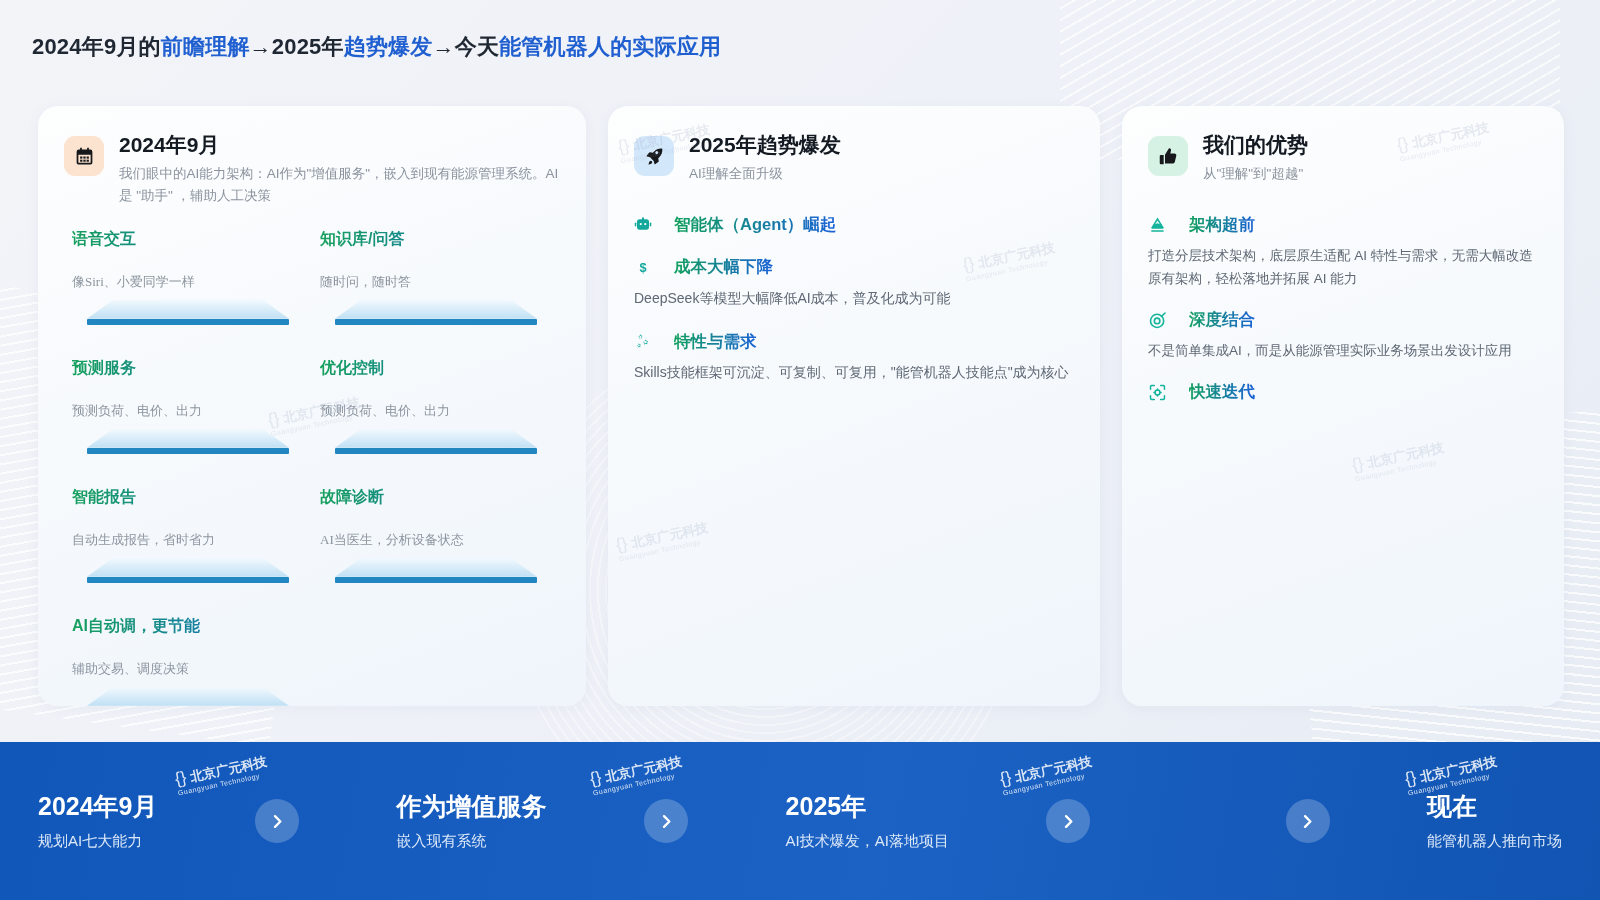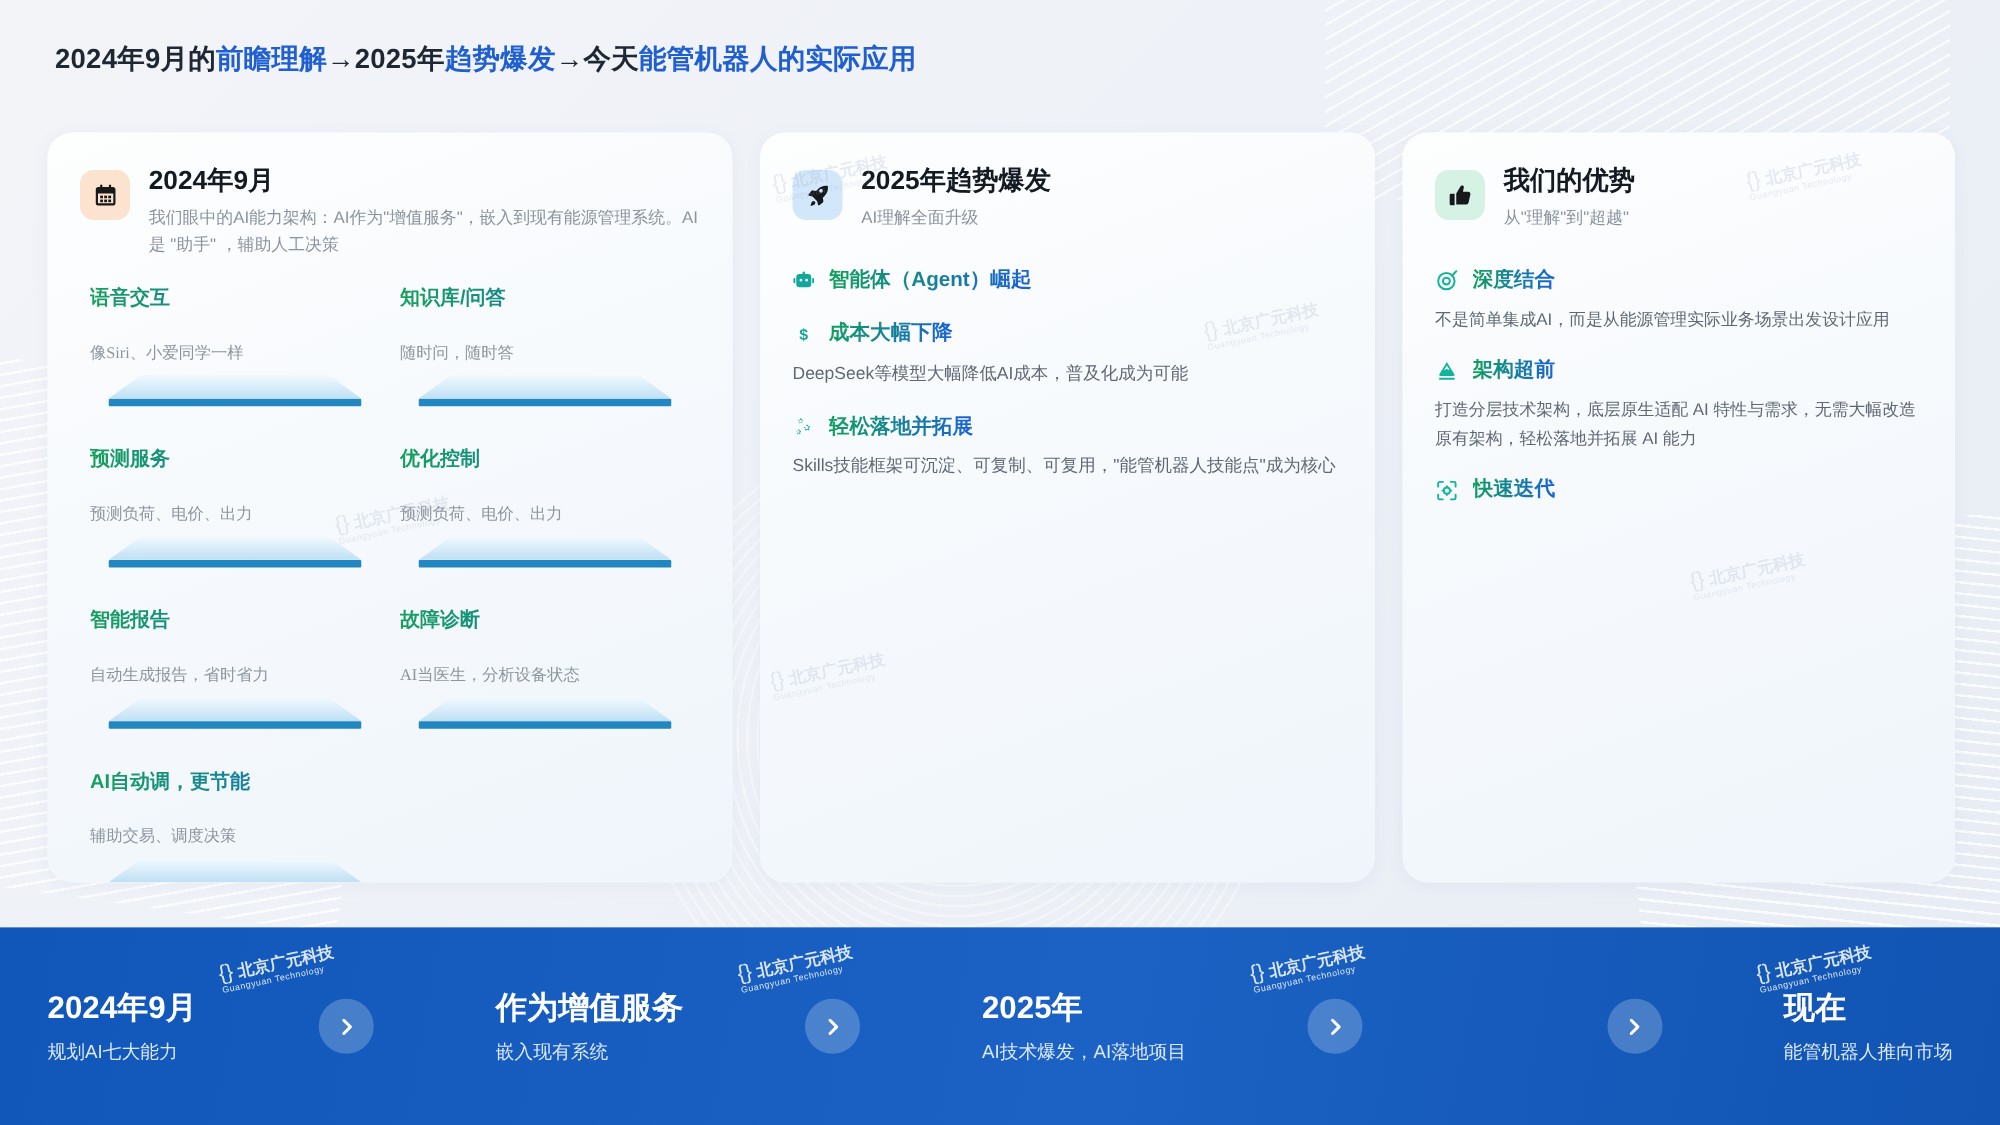--- a/index.html
+++ b/index.html
@@ -29,21 +29,21 @@
 
   
   .wm{position:absolute;pointer-events:none;user-select:none;
       font-family:"Liberation Sans",sans-serif;font-size:13px;font-weight:700;
       color:rgba(255,255,255,.85);transform:rotate(-12deg);white-space:nowrap;line-height:1.15;}
   .wm .wm-sub{display:block;font-size:7px;font-weight:400;letter-spacing:.5px;}
   .wm-dark{color:rgba(150,165,190,.22);}
   .wm-mark{display:inline-block;margin-right:4px;font-size:17px;font-weight:400;}
 
   
-  .page-title{position:absolute;left:44px;top:32px;font-size:22px;font-weight:700;
+  .page-title{position:absolute;left:32px;top:32px;font-size:22px;font-weight:700;
     color:#1f2733;letter-spacing:.2px;white-space:nowrap;}
   .page-title .hl{color:#1f5fd0;}
 
   
   .cards{position:absolute;left:38px;top:106px;width:1526px;height:600px;display:flex;gap:22px;}
   .card{border-radius:20px;position:relative;overflow:hidden;
     background:linear-gradient(160deg,#fdfefe 0%,#f7fafd 40%,#eff5fb 100%);
     box-shadow:0 2px 14px rgba(80,110,150,.06);}
   .card-1{width:548px;}
   .card-2{width:492px;}
@@ -71,21 +71,21 @@
   .plinth{margin:9px auto 0;width:202px;height:25px;position:relative;}
   .plinth .face{position:absolute;left:0;right:0;top:0;height:19px;
     background:linear-gradient(180deg,#f2f9fe 0%,#bfe0f4 100%);
     clip-path:polygon(13% 0,87% 0,100% 100%,0 100%);}
   .plinth .base{position:absolute;left:0;right:0;bottom:0;height:6px;
     background:#2287c0;border-radius:1px;}
 
   
   .feat-list{padding:30px 26px 0 26px;}
   .feat{margin-bottom:22px;}
-  .feat-head{display:flex;align-items:center;gap:11px;margin-bottom:9px;}
+  .feat-head{display:flex;align-items:center;gap:22px;margin-bottom:9px;}
   .feat-ico{flex:0 0 auto;display:flex;align-items:center;}
   .feat-t{font-size:16.5px;font-weight:700;line-height:1.2;
     background:linear-gradient(90deg,#12a05e 0%,#1a62d6 100%);
     -webkit-background-clip:text;background-clip:text;color:transparent;}
   .feat-d{font-size:14px;color:#5f6874;line-height:1.72;}
   .card-3 .feat{margin-bottom:20px;}
   .card-3 .feat-d{font-size:13.5px;}
 
   
   .footer{position:absolute;left:0;bottom:0;width:1600px;height:158px;
@@ -261,21 +261,21 @@
           <span class="feat-ico">
             <svg width="18" height="18" viewBox="0 0 24 24" fill="#13a89b">
               <path d="M9.6 1.5l.5 1.9 1.9.5-1.4 1.4.5 1.9-1.9-.6-1.6 1.1.1-2-1.6-1.2 1.9-.5.6-1.9 1 .4z" transform="translate(-.5 0)"></path>
               <circle cx="8.6" cy="5.2" r="1.5" fill="#f4f9fd"></circle>
               <path d="M16.2 8.2l.6 2.3 2.3.6-1.7 1.7.6 2.3-2.3-.7-2 1.4.1-2.4-1.9-1.5 2.3-.6.7-2.3 1.3.2z"></path>
               <circle cx="15.3" cy="12" r="1.8" fill="#f4f9fd"></circle>
               <path d="M7.1 13.5l.5 1.8 1.8.5-1.3 1.3.4 1.8-1.8-.5-1.6 1.1.1-1.9-1.5-1.2 1.8-.5.5-1.8 1.1.4z"></path>
               <circle cx="6.2" cy="16.6" r="1.4" fill="#f4f9fd"></circle>
             </svg>
           </span>
-          <span class="feat-t">轻松落地并拓展</span>
+          <span class="feat-t">特性与需求</span>
         </div>
         <div class="feat-d">Skills技能框架可沉淀、可复制、可复用，"能管机器人技能点"成为核心</div>
       </div>
     </div>
   </div>
 
   <div class="card card-3">
     <div class="wm wm-dark" style="left:275px;top:20px;">
       <span class="wm-mark">{}</span><span>北京广元科技</span>
       <span class="wm-sub">Guangyuan Technology</span>
@@ -296,48 +296,48 @@
         <div class="head-title">我们的优势</div>
         <div class="head-sub">从"理解"到"超越"</div>
       </div>
     </div>
 
     <div class="feat-list">
 
       <div class="feat">
         <div class="feat-head">
           <span class="feat-ico">
+            <svg width="19" height="19" viewBox="0 0 24 24" fill="#13b39c">
+              <path d="M12 3.2l7.6 12.4a1.2 1.2 0 0 1-1 1.8H5.4a1.2 1.2 0 0 1-1-1.8L12 3.2z"></path>
+              <path d="M4.2 19.2h15.6v1.9H4.2z"></path>
+              <path d="M12 6.8l3 4.9-3-1.4-3 1.4 3-4.9z" fill="#eaf7f5"></path>
+            </svg>
+          </span>
+          <span class="feat-t">架构超前</span>
+        </div>
+        <div class="feat-d">打造分层技术架构，底层原生适配 AI 特性与需求，无需大幅改造原有架构，轻松落地并拓展 AI 能力</div>
+      </div>
+
+      <div class="feat">
+        <div class="feat-head">
+          <span class="feat-ico">
             <svg width="19" height="19" viewBox="0 0 24 24" fill="none" stroke="#13b39c" stroke-width="2">
               <circle cx="11.5" cy="12.5" r="8.3"></circle>
               <circle cx="11.5" cy="12.5" r="3.5"></circle>
               <path d="M17 7l4.5-4.5" stroke-linecap="round"></path>
             </svg>
           </span>
           <span class="feat-t">深度结合</span>
         </div>
         <div class="feat-d">不是简单集成AI，而是从能源管理实际业务场景出发设计应用</div>
       </div>
 
       <div class="feat">
         <div class="feat-head">
           <span class="feat-ico">
-            <svg width="19" height="19" viewBox="0 0 24 24" fill="#13b39c">
-              <path d="M12 3.2l7.6 12.4a1.2 1.2 0 0 1-1 1.8H5.4a1.2 1.2 0 0 1-1-1.8L12 3.2z"></path>
-              <path d="M4.2 19.2h15.6v1.9H4.2z"></path>
-              <path d="M12 6.8l3 4.9-3-1.4-3 1.4 3-4.9z" fill="#eaf7f5"></path>
-            </svg>
-          </span>
-          <span class="feat-t">架构超前</span>
-        </div>
-        <div class="feat-d">打造分层技术架构，底层原生适配 AI 特性与需求，无需大幅改造原有架构，轻松落地并拓展 AI 能力</div>
-      </div>
-
-      <div class="feat">
-        <div class="feat-head">
-          <span class="feat-ico">
             <svg width="19" height="19" viewBox="0 0 24 24" fill="none" stroke="#13b39c" stroke-width="1.9" stroke-linecap="round">
               <path d="M3.2 8V4.6A1.4 1.4 0 0 1 4.6 3.2H8M16 3.2h3.4a1.4 1.4 0 0 1 1.4 1.4V8M20.8 16v3.4a1.4 1.4 0 0 1-1.4 1.4H16M8 20.8H4.6a1.4 1.4 0 0 1-1.4-1.4V16"></path>
               <circle cx="12" cy="12" r="3.1"></circle>
               <path d="M12 8.4v-.9M12 16.5v-.9M15.6 12h.9M7.5 12h.9"></path>
             </svg>
           </span>
           <span class="feat-t">快速迭代</span>
         </div>
       </div>
     </div>

